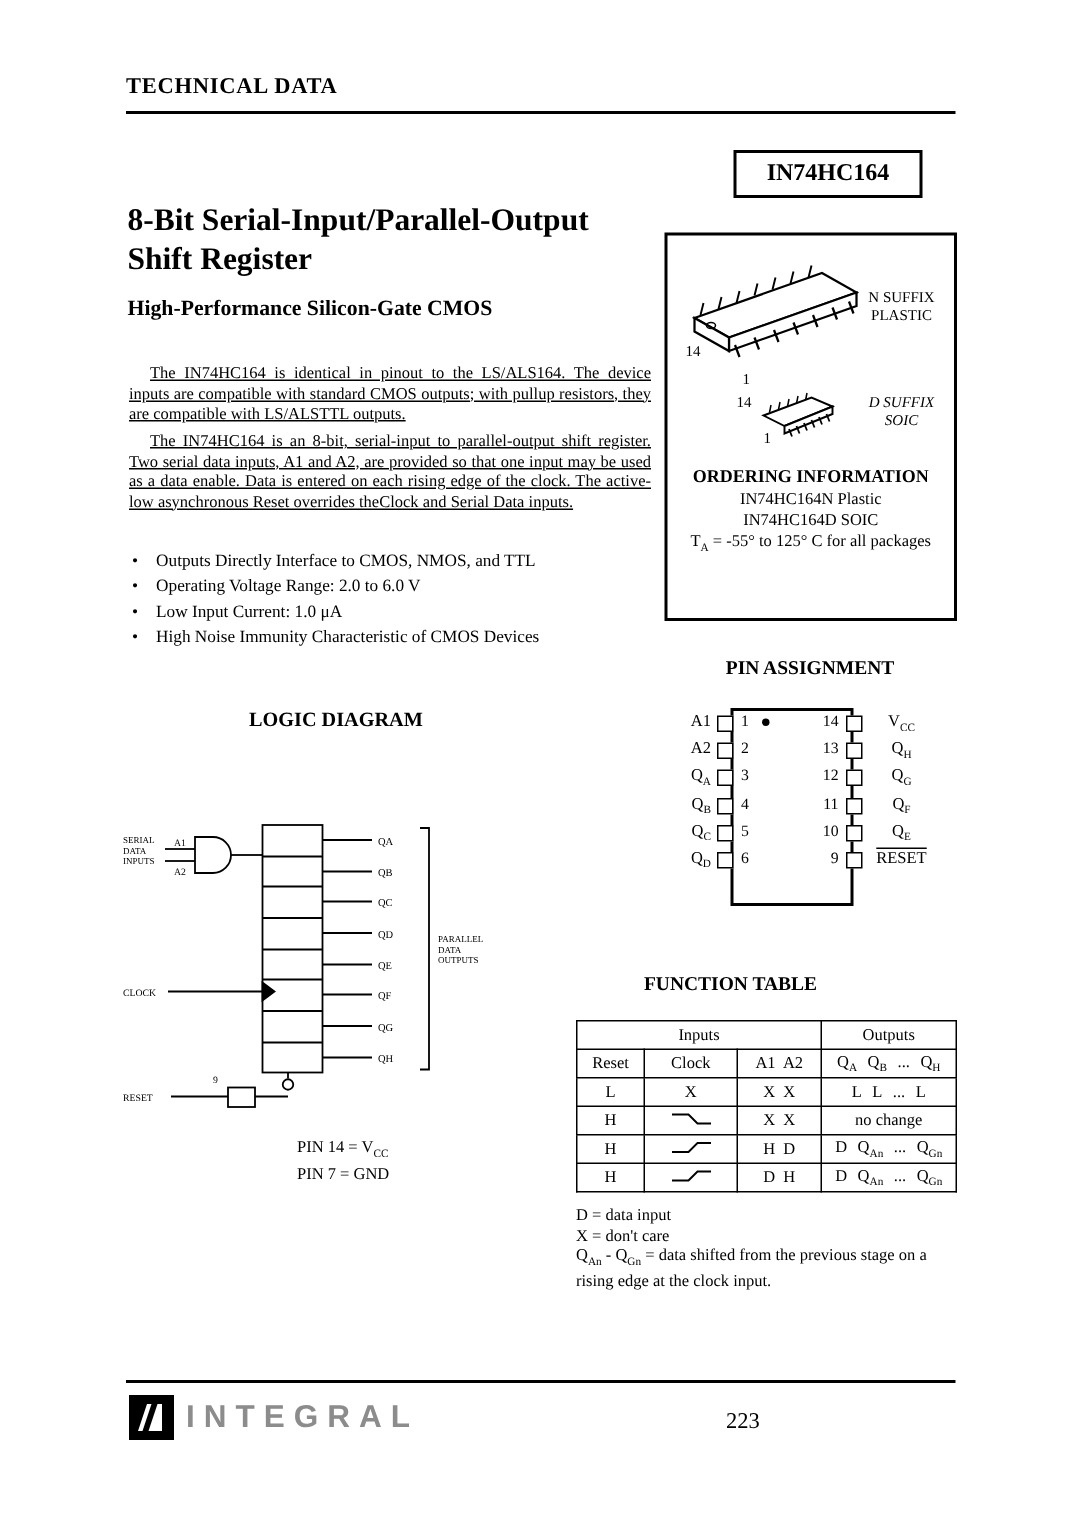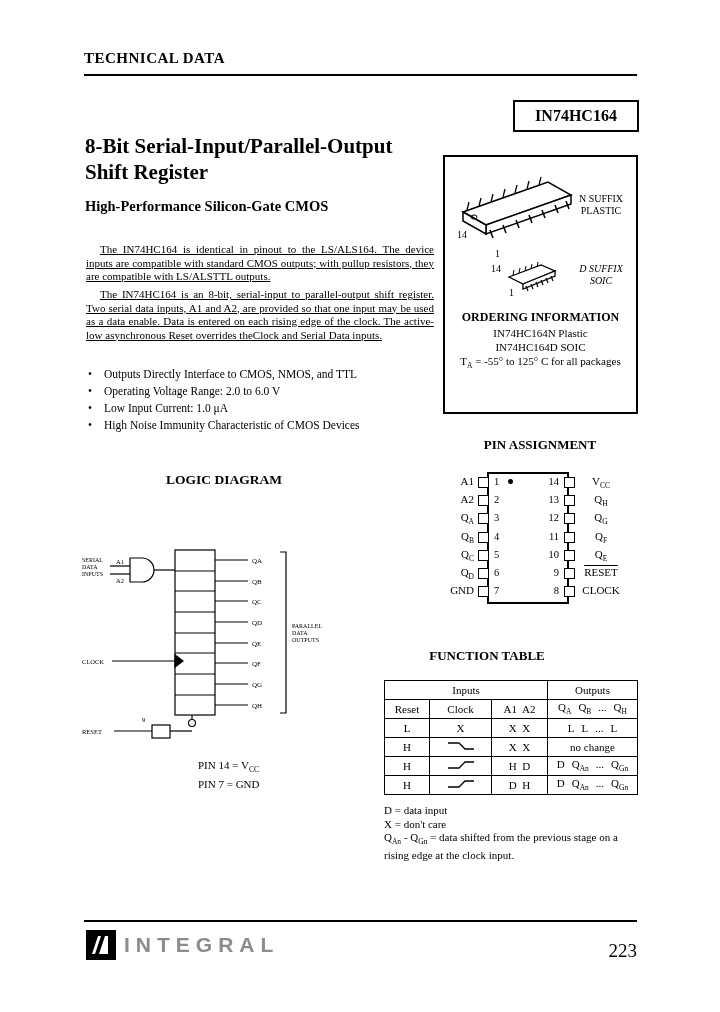--- a/index.html
+++ b/index.html
@@ -3,21 +3,21 @@
 <meta charset="utf-8">
 <style>
   html,body{margin:0;padding:0;}
   body{width:720px;height:1012px;position:relative;background:#fff;color:#000;
        font-family:"Liberation Serif",serif;overflow:hidden;}
   .abs{position:absolute;}
   .rule{position:absolute;background:#000;height:2px;}
   .techdata{position:absolute;top:50px;left:84px;width:553px;text-align:left;
             font-weight:bold;font-size:15px;letter-spacing:.5px;}
   .pnbox{position:absolute;left:489px;top:100px;width:122px;height:28px;border:2px solid #000;
-         display:flex;align-items:center;justify-content:center;font-weight:bold;font-size:16px;margin-left:24px;}
+         display:flex;align-items:center;justify-content:center;font-weight:bold;font-size:16px;}
   .title{position:absolute;left:85px;top:133px;font-weight:bold;font-size:21px;line-height:26px;width:380px;}
   .subtitle{position:absolute;left:85px;top:198px;font-weight:bold;font-size:14.5px;}
   .para{position:absolute;left:86px;width:348px;font-size:11px;line-height:13.5px;
         text-align:justify;text-indent:14px;text-decoration:underline;}
   .bullets{position:absolute;left:88px;top:367px;width:352px;font-size:11.5px;line-height:14px;}
   .bullet{display:flex;margin-bottom:3px;}
   .bullet::before{content:"\2022";margin-right:12px;}
   
   .pkgbox{position:absolute;left:443px;top:155px;width:191px;height:255px;border:2px solid #000;}
   .pkglabel{position:absolute;font-size:10px;text-align:center;width:60px;line-height:12px;}
@@ -47,21 +47,21 @@
   .ft-title{position:absolute;left:361px;top:648px;width:252px;text-align:center;
             font-weight:bold;font-size:13px;}
   .ft{position:absolute;left:384px;top:680px;border-collapse:collapse;table-layout:fixed;
       font-size:11px;}
   .ft td{border:1px solid #000;text-align:center;height:18px;white-space:pre;padding:0 2px;}
   .g{margin-left:7px;}
   .ftnotes{position:absolute;left:384px;top:804px;width:258px;font-size:11px;line-height:13.5px;}
   
   .brand{position:absolute;left:124px;top:933px;font-family:"Liberation Sans",sans-serif;
          font-weight:bold;font-size:21px;letter-spacing:6px;color:#8c8c8c;}
-  .pageno{position:absolute;left:484px;top:940px;width:153px;text-align:right;font-size:19px;}
+  .pageno{position:absolute;left:484px;top:940px;width:153px;font-size:15px;}
   svg text{font-family:"Liberation Serif",serif;}
 </style>
 </head>
 <body>
 
 <div class="techdata">TECHNICAL DATA</div>
 <div class="rule" style="left:84px;top:74px;width:553px;"></div>
 <div class="pnbox">
   <span>IN74HC164</span>
 </div>
@@ -192,28 +192,20 @@
     <span class="sq sqR"></span>
     <span class="lbR"><span>Q</span><sub>E</sub></span>
   </div>
   <div class="pinrow" style="top:92px;">
     <span class="lbL"><span>Q</span><sub>D</sub></span>
     <span class="sq sqL"></span>
     <span class="numL">6</span>
     <span class="numR">9</span>
     <span class="sq sqR"></span>
     <span class="lbR ovl"><span>RESET</span><sub></sub></span>
-  </div>
-  <div class="pinrow" style="top:110px;">
-    <span class="lbL"><span>GND</span><sub></sub></span>
-    <span class="sq sqL"></span>
-    <span class="numL">7</span>
-    <span class="numR">8</span>
-    <span class="sq sqR"></span>
-    <span class="lbR"><span>CLOCK</span><sub></sub></span>
   </div>
 </div>
 
 <div class="ld-title">LOGIC DIAGRAM</div>
 <svg class="ld" width="262" height="212" viewBox="0 0 262 212">
   <g fill="none" stroke="#000" stroke-width="1.2">
     <line x1="30" y1="28" x2="50" y2="28"></line>
     <line x1="30" y1="36" x2="50" y2="36"></line>
     <path d="M50,20 L62,20 A12,12 0 0 1 62,44 L50,44 Z"></path>
     <line x1="74" y1="32" x2="95" y2="32"></line>

